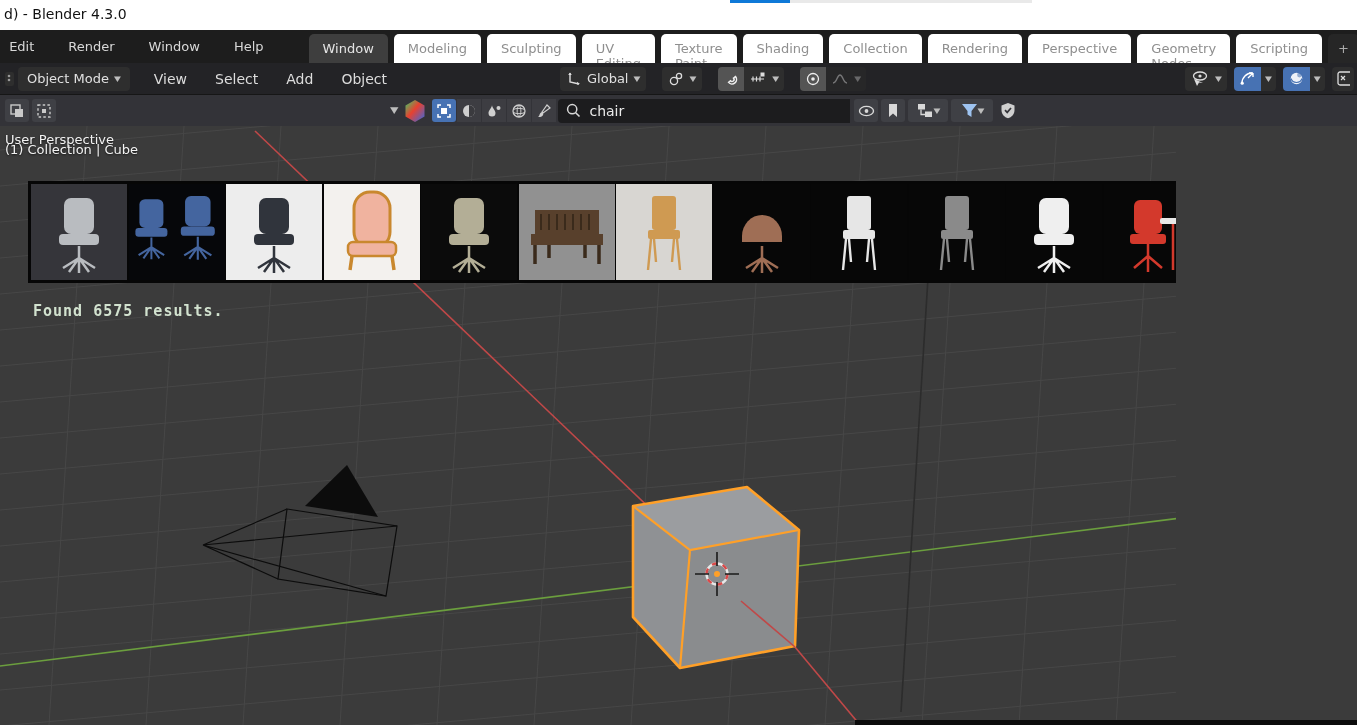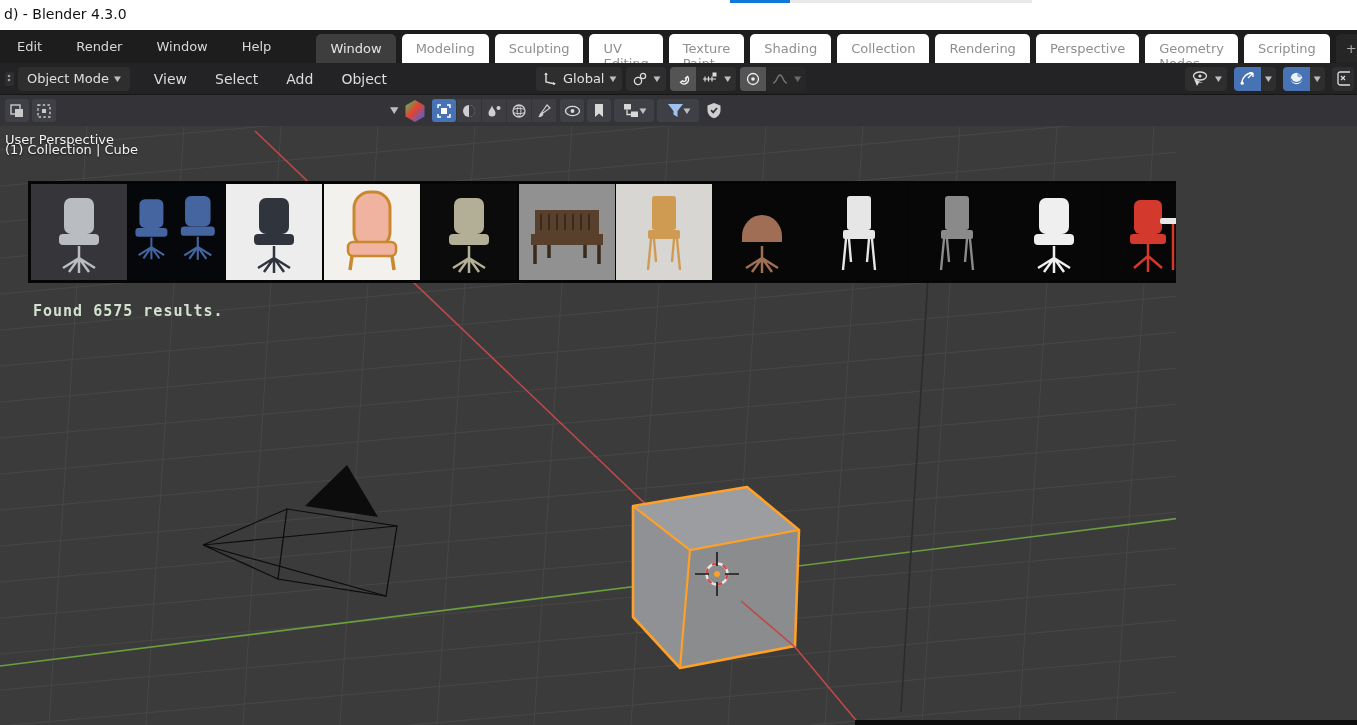--- a/index.html
+++ b/index.html
@@ -9,21 +9,21 @@
 
   
   .titlebar { position:absolute; left:0; top:0; width:1357px; height:30px; background:#ffffff; }
   .titlebar .title { position:absolute; left:4px; top:6px; font-size:14px; color:#111; }
   .progress { position:absolute; top:0; height:3px; }
   .progress.blue { left:730px; width:60px; background:var(--prog-blue); }
   .progress.gray { left:790px; width:242px; background:var(--prog-gray); }
 
   
   .menurow { position:absolute; left:0; top:30px; width:1357px; height:33px; background:#1d1d1d;
-    display:flex; align-items:center; }
+    display:flex; align-items:center;justify-content:center; }
   .menu-item { color:#d8d8d8; font-size:13px; padding:0 17px; height:100%; display:flex; align-items:center; cursor:default; }
   .tabs { display:flex; align-items:flex-end; height:100%; margin-left:28px; }
   .tab { font-size:13px; color:#8f8f8f; background:#ffffff; padding:7px 14px 8px;
     margin-right:6px; border-radius:5px 5px 0 0; height:29px; }
   .tab.active { background:#3e3e3e; color:#e4e4e4; }
   .tab.add { background:#262626; color:#aaa; padding:7px 10px 8px; }
 
   
   .toolrow { position:absolute; left:0; top:63px; width:1357px; height:32px; background:#232326;
     display:flex; align-items:center; border-bottom:1px solid #161616; }
@@ -111,21 +111,21 @@
     </svg>
     <div class="btn" style="margin-left:4px;padding:0 9px">
       <span>Object Mode</span>
       <span class="chev">▼</span>
     </div>
     <span class="hmenu" style="margin-left:10px">View</span>
     <span class="hmenu">Select</span>
     <span class="hmenu">Add</span>
     <span class="hmenu">Object</span>
 
-    <div style="display:flex;align-items:flex-start;gap:4px;position:absolute;left:536px">
+    <div style="display:flex;align-items:flex-start;gap:16px;position:absolute;left:560px">
       <div class="btn">
         <svg class="icon-svg" width="16" height="16" viewBox="0 0 16 16">
           <path d="M4 2 L4 11 L13 13" stroke="#ddd" stroke-width="1.4" fill="none"></path>
           <path d="M2.2 4 L4 1.6 L5.8 4 Z M11 10.8 L13.8 12.8 L11.4 14 Z" fill="#ddd"></path>
         </svg>
         <span>Global</span>
         <span class="chev">▼</span>
       </div>
       <div class="btn">
         <svg class="icon-svg" width="16" height="16" viewBox="0 0 16 16">
@@ -257,20 +257,27 @@
             <circle cx="8" cy="8" r="6" fill="none" stroke="#cfcfcf" stroke-width="1.3"></circle>
             <path d="M2.3 6.5 C5 5 11 5 13.7 6.5 M2.3 9.5 C5 11 11 11 13.7 9.5 M8 2 C5.5 5 5.5 11 8 14 M8 2 C10.5 5 10.5 11 8 14" stroke="#cfcfcf" fill="none" stroke-width="1"></path>
           </svg>
         </div>
         <div class="type-btn">
           <svg class="icon-svg" width="16" height="16" viewBox="0 0 16 16">
             <path d="M6 9 L11 2 L14 5 L7 10 Z" fill="none" stroke="#cfcfcf" stroke-width="1.2"></path>
             <path d="M6 9 C3 10 4 13 2 14 C6 14.5 8 12 7 10 Z" fill="#cfcfcf"></path>
           </svg>
         </div>
+      </div>
+      <div class="searchbox" style="margin-left:2px">
+        <svg class="icon-svg" width="15" height="15" viewBox="0 0 15 15">
+          <circle cx="6.2" cy="6.2" r="4.6" stroke="#d8d8d8" fill="none" stroke-width="1.5"></circle>
+          <path d="M9.7 9.7 L13.5 13.5" stroke="#d8d8d8" stroke-width="1.6"></path>
+        </svg>
+        <input type="text" value="chair" style="">
       </div>
       <div class="sq-btn" style="margin-left:4px">
         <svg class="icon-svg" width="17" height="12" viewBox="0 0 17 12">
           <ellipse cx="8.5" cy="6" rx="7" ry="4.6" stroke="#d8d8d8" fill="none" stroke-width="1.4"></ellipse>
           <circle cx="8.5" cy="6" r="1.9" fill="#d8d8d8"></circle>
         </svg>
       </div>
       <div class="sq-btn">
         <svg class="icon-svg" width="12" height="15" viewBox="0 0 12 15">
           <path d="M2 1 H10 V14 L6 10.5 L2 14 Z" fill="#d8d8d8"></path>

